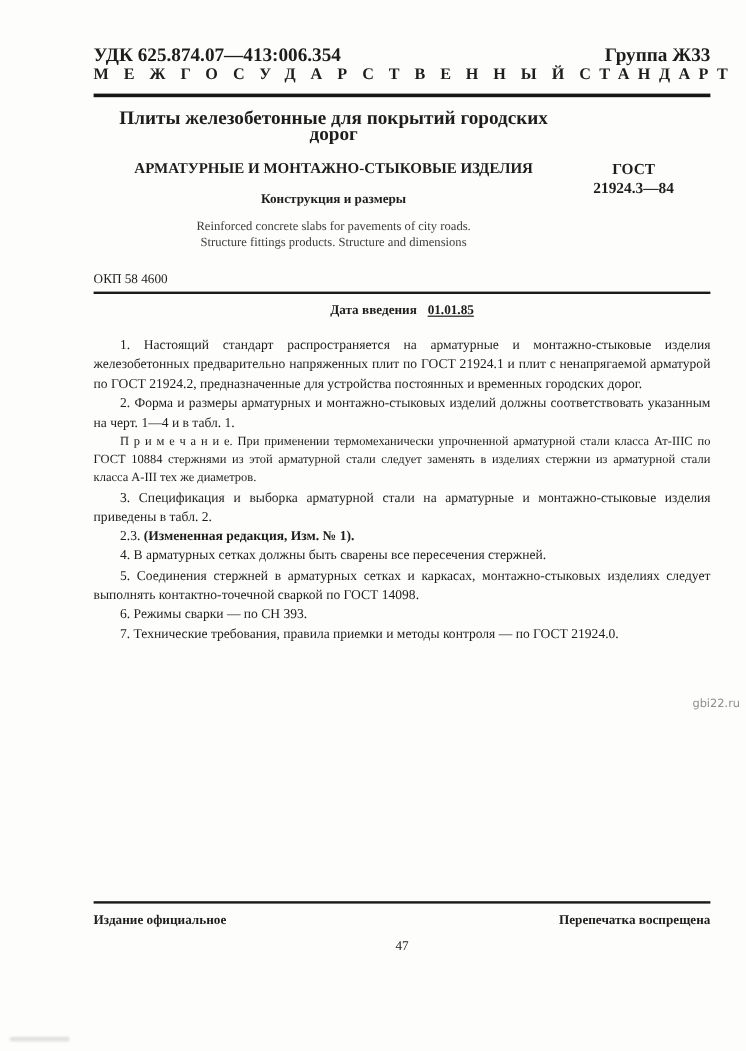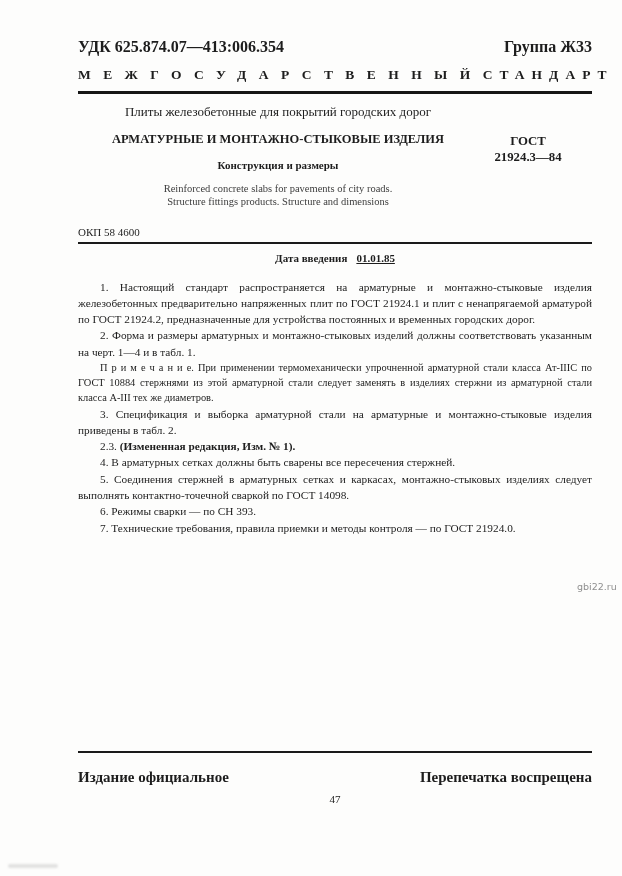--- a/index.html
+++ b/index.html
@@ -3,41 +3,41 @@
 <meta charset="utf-8">
 <style>
   html,body{margin:0;padding:0;background:#ffffff;}
   .page{
     position:relative;width:622px;height:876px;background:#fdfdfc;overflow:hidden;
     font-family:"Liberation Serif","DejaVu Serif",serif;color:#1d1d1d;
     -webkit-font-smoothing:antialiased;
   }
   .content{padding:40px 30px 0 78px;}
   .row-top{display:flex;justify-content:space-between;font-weight:bold;font-size:16px;line-height:13px;}
-  .standard-name{display:flex;justify-content:space-between;margin-top:13px;font-weight:bold;font-size:13.5px;line-height:17px;white-space:nowrap;}
+  .standard-name{display:flex;justify-content:space-between;font-weight:bold;font-size:13.5px;line-height:17px;white-space:nowrap;}
   .standard-name .w1{letter-spacing:0.92em;}
   .standard-name .w2{letter-spacing:0.52em;}
   .rule-thick{height:2.5px;background:#161616;margin-top:8px;}
   .title-col{width:400px;text-align:center;}
-  .subject{margin-top:11px;font-weight:normal;font-size:13px;line-height:14px;}
+  .subject{margin-top:11px;font-weight:bold;font-size:16px;line-height:14px;}
   .main-title{margin-top:13px;font-weight:bold;font-size:12.5px;line-height:15px;}
   .subtitle{margin-top:12px;font-weight:bold;font-size:11px;line-height:13px;text-align:center;}
   .english{margin-top:10px;font-size:10.5px;line-height:13px;color:#3c3c3c;}
   .gost-block{position:absolute;top:133px;left:466px;width:124px;text-align:center;font-weight:bold;font-size:12.8px;line-height:16px;}
   .okp{margin-top:18px;font-size:11px;line-height:13px;}
   .rule-mid{height:2px;background:#1a1a1a;margin-top:3px;}
   .date-line{margin-top:8px;text-align:center;font-weight:bold;font-size:11px;line-height:13px;}
   .date-value{text-decoration:underline;margin-left:9px;}
   .body-text{margin-top:14px;font-size:11.3px;line-height:16.3px;text-align:justify;}
   .body-text p{margin:0;text-indent:22px;}
   .note{font-size:10.4px;line-height:15.2px;margin:3px 0;}
   .watermark{position:absolute;top:581px;left:577px;font-family:"DejaVu Sans","Liberation Sans",sans-serif;font-size:9.5px;color:#8f8f8f;}
   .footer{position:absolute;left:78px;right:30px;top:751px;}
   .footer-rule{height:1.5px;background:#1a1a1a;}
-  .footer-row{display:flex;justify-content:space-between;font-weight:bold;font-size:15px;line-height:13px;margin-top:18px;}
+  .footer-row{display:flex;justify-content:space-between;font-weight:bold;font-size:11px;line-height:13px;margin-top:8px;}
   .page-num{text-align:center;font-size:11px;margin-top:9px;}
   .corner-artifact{position:absolute;left:8px;top:864px;width:50px;height:4px;background:#b5b5b5;opacity:.38;filter:blur(1px);border-radius:2px;}
   b{font-weight:bold;}
 </style>
 </head>
 <body>
 
 <div class="page">
   <div class="content">
 

